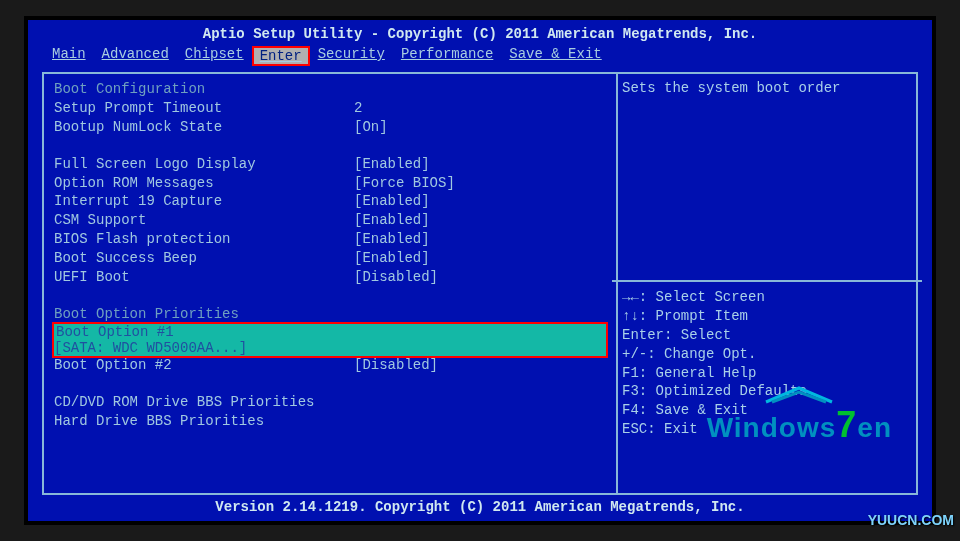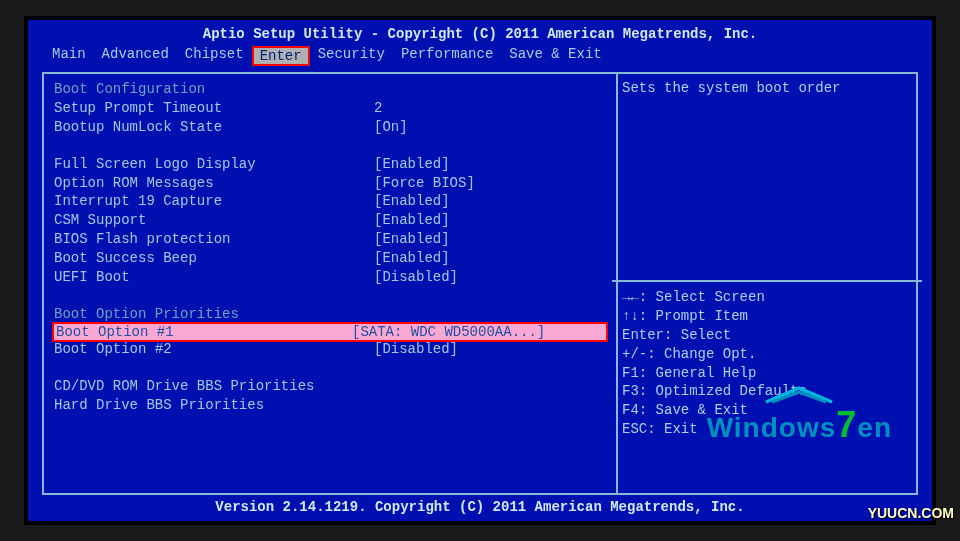--- a/index.html
+++ b/index.html
@@ -36,20 +36,21 @@
     text-align: center;
     color: #d0e8f0;
     padding: 2px 0;
     font-weight: bold;
   }
   .menu-bar {
     display: flex;
     gap: 0;
     padding: 2px 10px 6px 10px;
     color: #a8cde0;
+    text-decoration: underline;
   }
   .menu-item {
     padding: 0 8px;
     cursor: pointer;
   }
   .menu-item.active {
     background: #b0b0b0;
     color: #002080;
     border: 2px solid #ff0000;
     padding: 0 6px;
@@ -84,39 +85,39 @@
     padding-top: 6px;
     margin-left: -10px;
     margin-right: -10px;
     padding-left: 10px;
     padding-right: 10px;
     line-height: 1.35;
   }
   .field-row {
     display: flex;
     line-height: 1.35;
-    gap: 20px;
   }
   .field-label {
     width: 300px;
   }
   .field-value {
     flex: 1;
   }
   .section-header {
     color: #6fa0c0;
     line-height: 1.35;
   }
   .blank-row { height: 18px; }
   .selected-row {
-    background: #f9a8d4;
+    background: #14b8a6;
     color: #2050a0;
     border: 2px solid #ff0000;
     margin: -2px;
     display: flex;
+    flex-direction: column;
   }
   .selected-row .field-label { padding-left: 2px; width: 298px; }
   .menu-row {
     color: #a0c8e0;
     line-height: 1.35;
   }
   .footer-bar {
     text-align: center;
     color: #d0e8f0;
     padding: 2px 0;
@@ -145,23 +146,23 @@
     position: absolute;
     top: -18px;
     left: 50%;
     transform: translateX(-50%);
     width: 70px;
     height: 18px;
   }
   .watermark-corner {
     position: absolute;
     right: 6px;
-    bottom: 20px;
+    bottom: 13px;
     font-family: Arial, sans-serif;
-    color: #fef9c3;
+    color: #7dd3fc;
     font-size: 14px;
     font-weight: bold;
     text-shadow: 1px 1px 2px #000;
     z-index: 20;
   }
 </style>
 </head>
 <body>
 
 <div class="monitor-frame">

